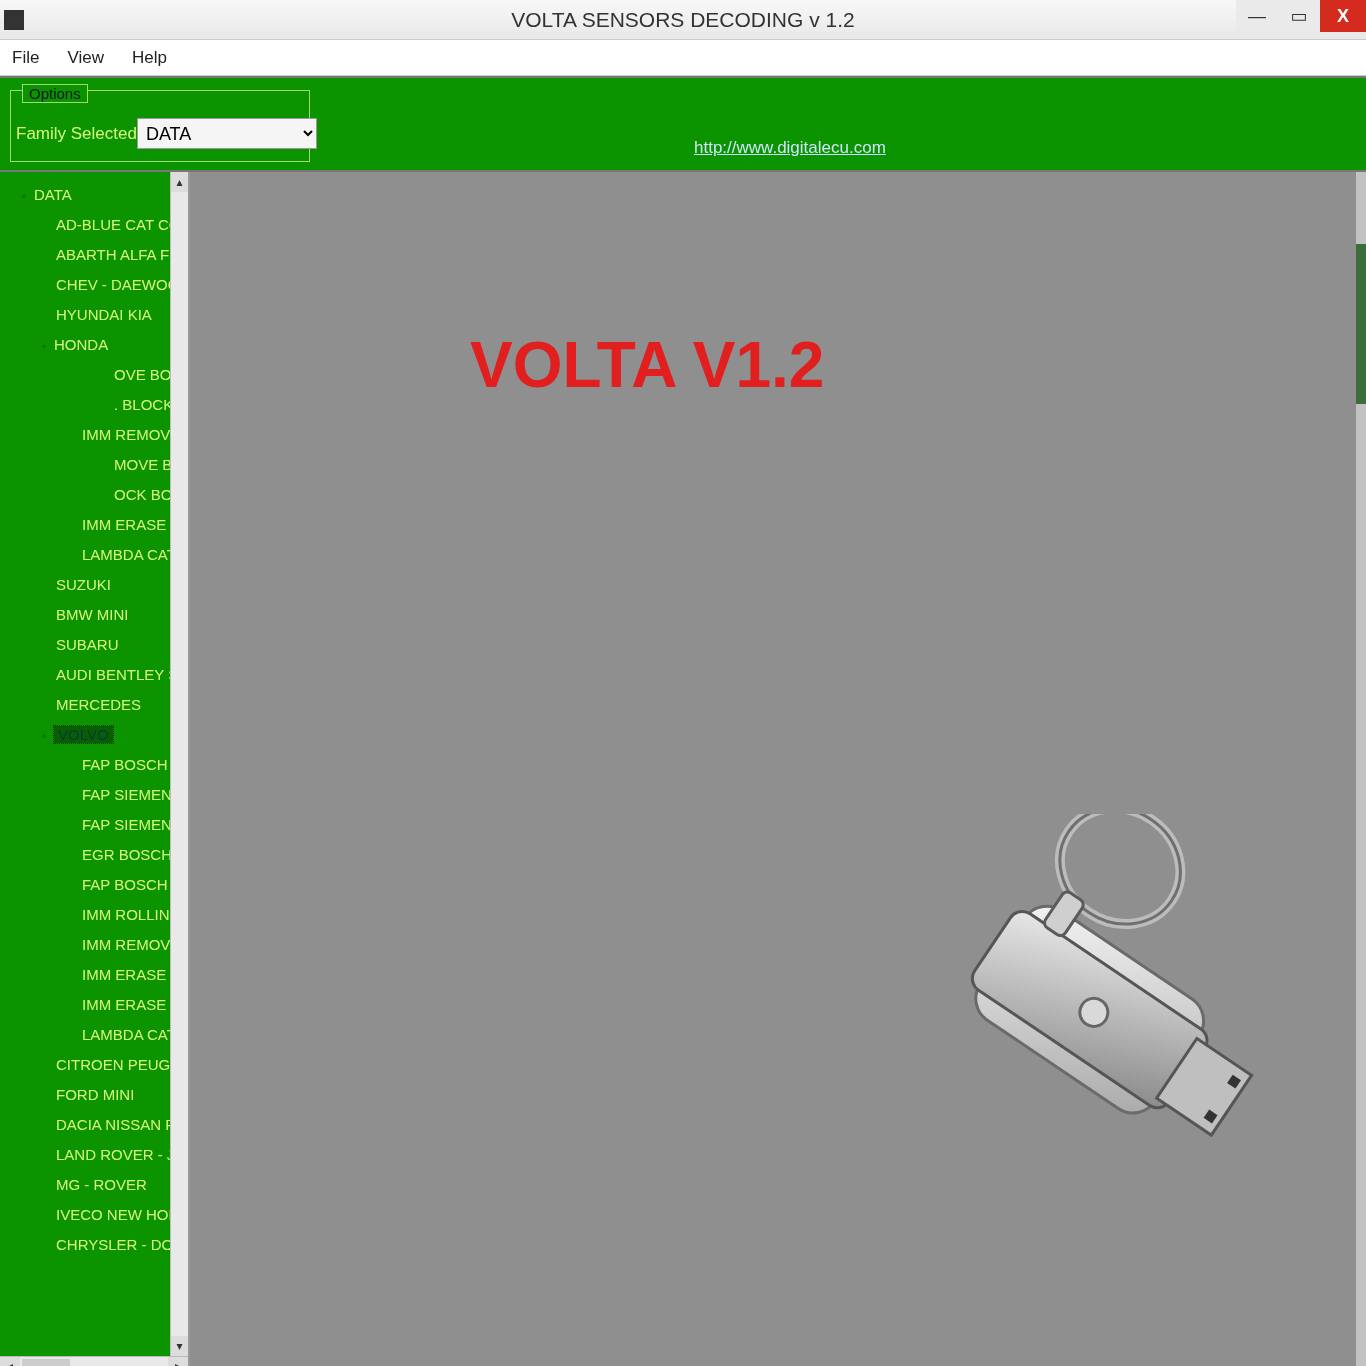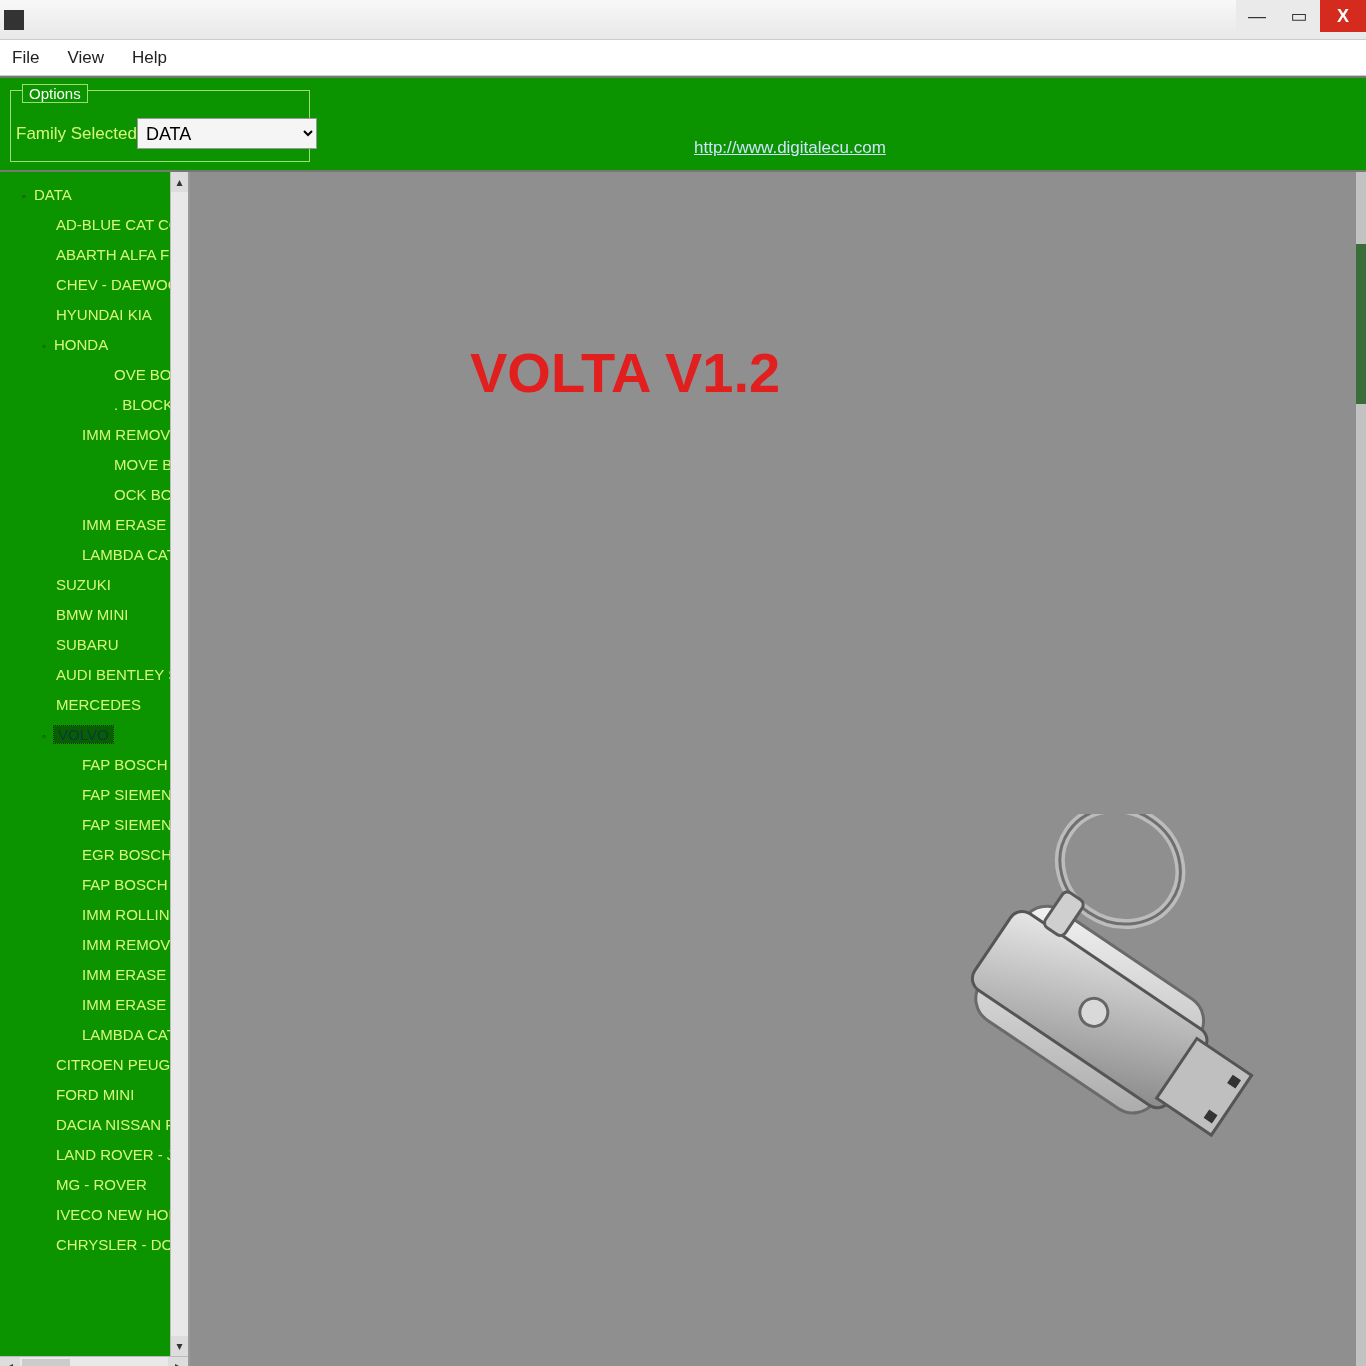--- a/index.html
+++ b/index.html
@@ -10,21 +10,21 @@
 .title-text { position: absolute; left: 50%; transform: translateX(-50%); font-size: 21px; color: #333; }
 .win-controls { position: absolute; right: 0; top: 0; display: flex; }
 .win-btn { width: 42px; height: 32px; display: flex; align-items: center; justify-content: center; font-size: 18px; color: #333; background: #eaeaea; }
 .win-btn.close { background: #d52b1e; color: #fff; width: 46px; font-weight: bold; }
 
 .menubar { height: 36px; background: #fff; display: flex; align-items: center; padding-left: 6px; font-size: 17px; color: #222; border-bottom: 1px solid #ccc; gap: 16px; }
 .menubar span { padding: 2px 6px; }
 
 .toolbar-strip { background: #0b9400; height: 96px; position: relative; border-top: 2px solid #777; border-bottom: 2px solid #777; }
 .options-fieldset { position: absolute; left: 10px; top: 12px; width: 300px; height: 72px; border: 1px solid #9cdc7a; }
-.options-legend { position: absolute; left: 22px; top: 6px; background: #0b9400; color: #ffffff; font-size: 15px; padding: 0 6px; border: 1px solid #9cdc7a; }
+.options-legend { position: absolute; left: 22px; top: 6px; background: #0b9400; color: #0f172a; font-size: 15px; padding: 0 6px; border: 1px solid #9cdc7a; }
 .family-row { position: absolute; left: 16px; top: 40px; display: flex; align-items: center; }
 .family-label { color: #d6f97a; font-size: 17px; }
 .family-select { width: 180px; height: 31px; font-size: 18px; background: #f5f5f5; border: 1px solid #999; padding-left: 4px; }
 .url-link { position: absolute; left: 694px; top: 60px; color: #cfe3ff; font-size: 17px; text-decoration: underline; }
 
 .main-area { display: flex; height: calc(100% - 164px); }
 
 .tree-panel { width: 190px; background: #0b9400; position: relative; overflow: hidden; border-right: 2px solid #999; }
 .tree-scroll { position: absolute; top: 0; right: 0; width: 18px; height: calc(100% - 18px); background: #e9e9e9; border-left: 1px solid #bbb; }
 .tree-scroll .up { width: 100%; height: 20px; background: #ddd; text-align: center; font-size: 12px; line-height: 20px; color: #333; }
@@ -38,30 +38,31 @@
 .tree .node.l0 { padding-left: 16px; }
 .tree .node.l1 { padding-left: 36px; }
 .tree .node.l2 { padding-left: 62px; }
 .tree .node.l2b { padding-left: 94px; }
 .tree .exp { display: inline-block; width: 10px; margin-left: -14px; margin-right: 2px; color: #222; font-size: 12px; vertical-align: middle; }
 .tree .selected { background: rgba(0,0,0,.35); outline: 1px dotted #222; color: #134; padding: 0 4px; }
 
 .content-area { flex: 1; background: #8f8f8f; position: relative; }
 .content-vscroll { position: absolute; right: 0; top: 0; width: 10px; height: 100%; background: #c2c2c2; }
 .content-vscroll .thumb { position: absolute; top: 72px; width: 100%; height: 160px; background: #3a6d3a; }
-.heading { position: absolute; left: 280px; top: 168px; font-size: 56px; font-weight: bold; color: #e21f1f; }
+.heading { position: absolute; left: 280px; top: 156px; font-size: 64px; font-weight: bold; color: #e21f1f; }
 .send-label { position: absolute; right: 90px; bottom: 90px; font-size: 34px; font-weight: bold; color: #e21f1f; }
 
 .usb-art { position: absolute; right: 70px; bottom: 140px; width: 420px; height: 420px; }
 </style>
 </head>
 <body>
 
 <div class="titlebar">
   <div class="title-icon"></div>
+  <div class="title-text">VOLTA SENSORS DECODING v 1.2</div>
   <div class="win-controls">
     <div class="win-btn">—</div>
     <div class="win-btn">▭</div>
     <div class="win-btn close">X</div>
   </div>
 </div>
 
 <div class="menubar">
   <span>File</span>
   <span>View</span>

